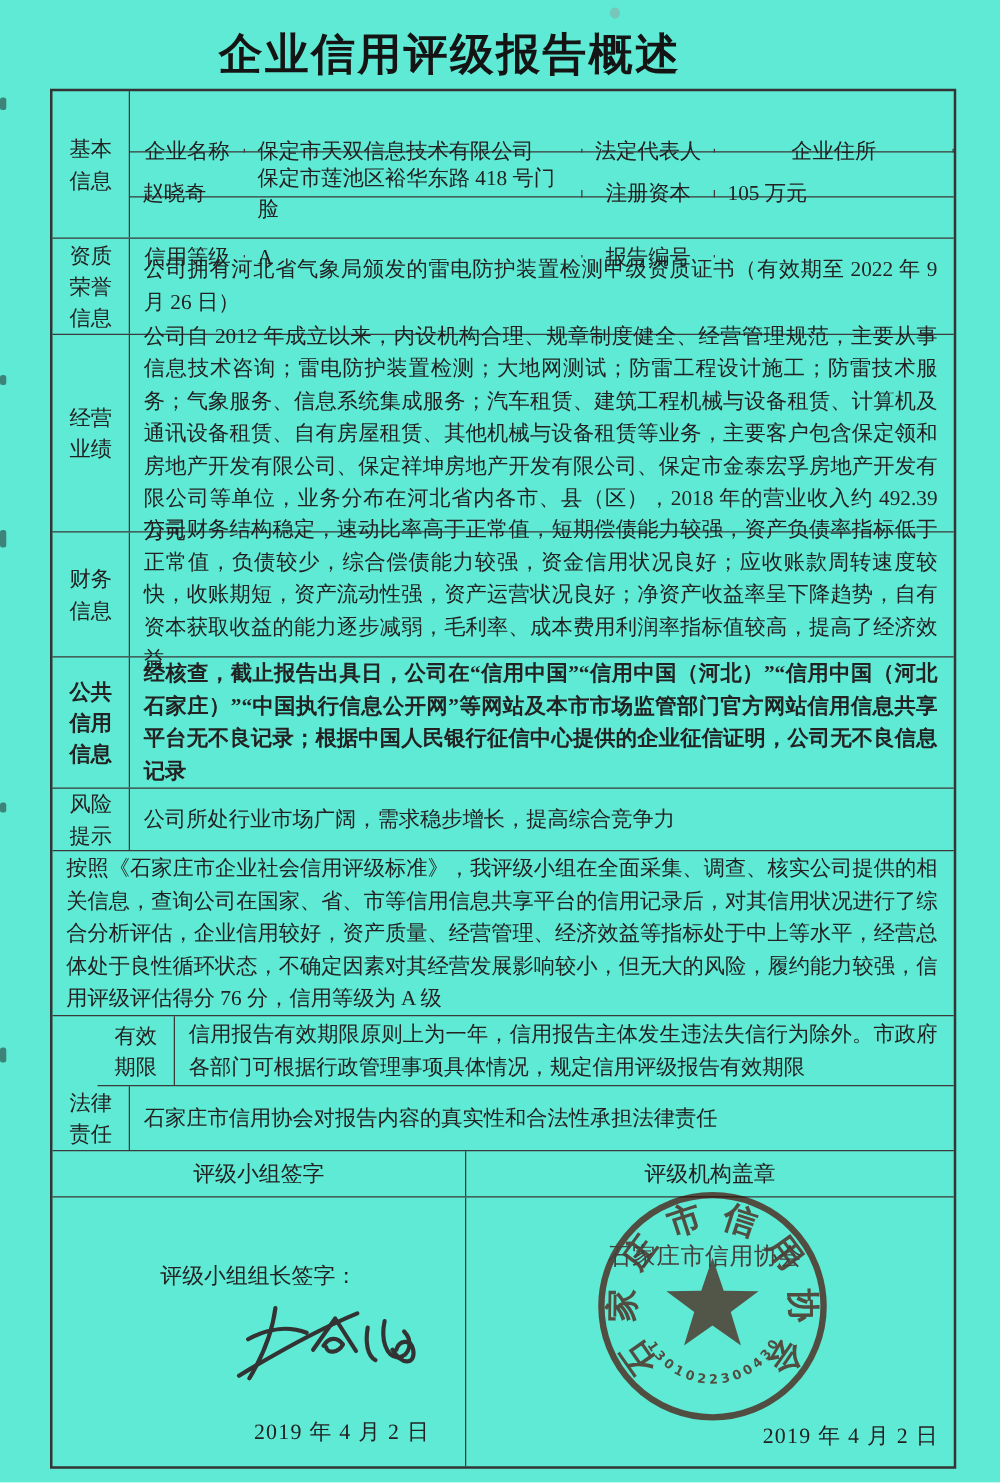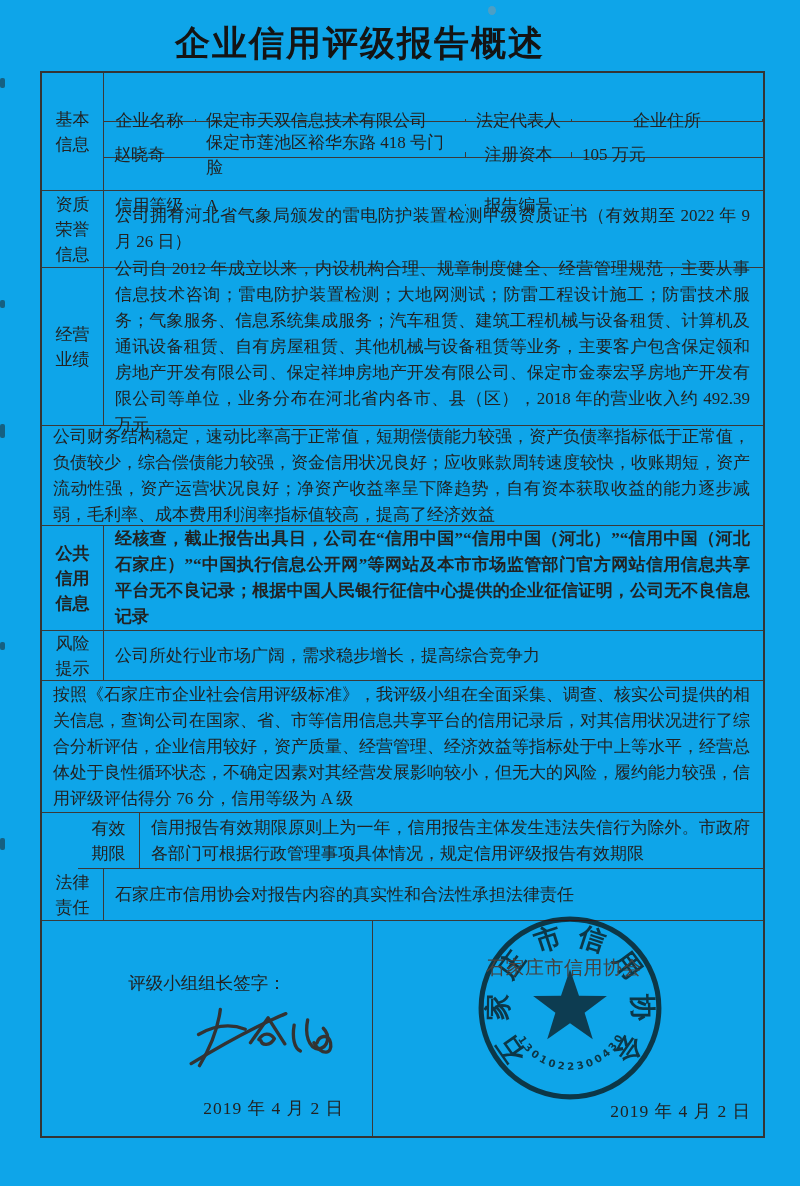--- a/index.html
+++ b/index.html
@@ -1,20 +1,20 @@
 <!DOCTYPE html>
 <html lang="zh" style="--stamp-color: #d8463f;"><head>
 <meta charset="utf-8">
 <style>
   * { box-sizing: border-box; margin: 0; padding: 0; }
   html,body { background:#ffffff; }
   .page {
     position: relative;
     width: 800px; height: 1186px;
-    background: #0ea5e9;
+    background: #5eead4;
     overflow: hidden;
     font-family: "Liberation Serif", "DejaVu Serif", serif;
     color: #222;
   }
   .title {
     position: absolute; top: 20px; left: 0; width: 720px;
     text-align: center;
     font-family: "Liberation Sans", "DejaVu Sans", sans-serif;
     font-size: 35px; font-weight: 800; letter-spacing: 2px;
     color: #141414;
@@ -166,20 +166,21 @@
     </div>
 
     <div class="row h-s1">
       <div class="head">经营业绩</div>
       <div class="content">
           <div>公司自 2012 年成立以来，内设机构合理、规章制度健全、经营管理规范，主要从事信息技术咨询；雷电防护装置检测；大地网测试；防雷工程设计施工；防雷技术服务；气象服务、信息系统集成服务；汽车租赁、建筑工程机械与设备租赁、计算机及通讯设备租赁、自有房屋租赁、其他机械与设备租赁等业务，主要客户包含保定领和房地产开发有限公司、保定祥坤房地产开发有限公司、保定市金泰宏孚房地产开发有限公司等单位，业务分布在河北省内各市、县（区），2018 年的营业收入约 492.39 万元</div>
         </div>
     </div>
 
     <div class="row h-s2">
+      <div class="head">财务信息</div>
       <div class="content">
           <div>公司财务结构稳定，速动比率高于正常值，短期偿债能力较强，资产负债率指标低于正常值，负债较少，综合偿债能力较强，资金信用状况良好；应收账款周转速度较快，收账期短，资产流动性强，资产运营状况良好；净资产收益率呈下降趋势，自有资本获取收益的能力逐步减弱，毛利率、成本费用利润率指标值较高，提高了经济效益</div>
         </div>
     </div>
 
     <div class="row h-s3">
       <div class="head">公共信用信息</div>
       <div class="content">
           <div>经核查，截止报告出具日，公司在“信用中国”“信用中国（河北）”“信用中国（河北石家庄）”“中国执行信息公开网”等网站及本市市场监管部门官方网站信用信息共享平台无不良记录；根据中国人民银行征信中心提供的企业征信证明，公司无不良信息记录</div>
         </div>
@@ -205,20 +206,24 @@
         </div>
     </div>
 
     <div class="row h-s7">
       <div class="head">法律责任</div>
       <div class="content">
           <div>石家庄市信用协会对报告内容的真实性和合法性承担法律责任</div>
         </div>
     </div>
 
+    <div class="row h-sh">
+      <div class="shl">评级小组签字</div>
+      <div class="shr">评级机构盖章</div>
+    </div>
 
     <div class="row h-sb">
       <div class="sbl">
         <div class="sig-label">评级小组组长签字：</div>
         <svg class="sig-svg" width="160" height="78" viewBox="0 0 150 75">
           <path class="sig-stroke" d="M5,64 C 28,50 62,30 96,16"></path>
           <path class="sig-stroke" d="M33,12 C 31,28 25,46 13,66"></path>
           <path class="sig-stroke" d="M12,36 C 28,27 44,26 57,31"></path>
           <path class="sig-stroke" d="M62,44 L 79,20 L 95,45"></path>
           <path class="sig-stroke" d="M70,41 C 74,34 81,34 85,40 C 81,47 73,47 72,42"></path>

